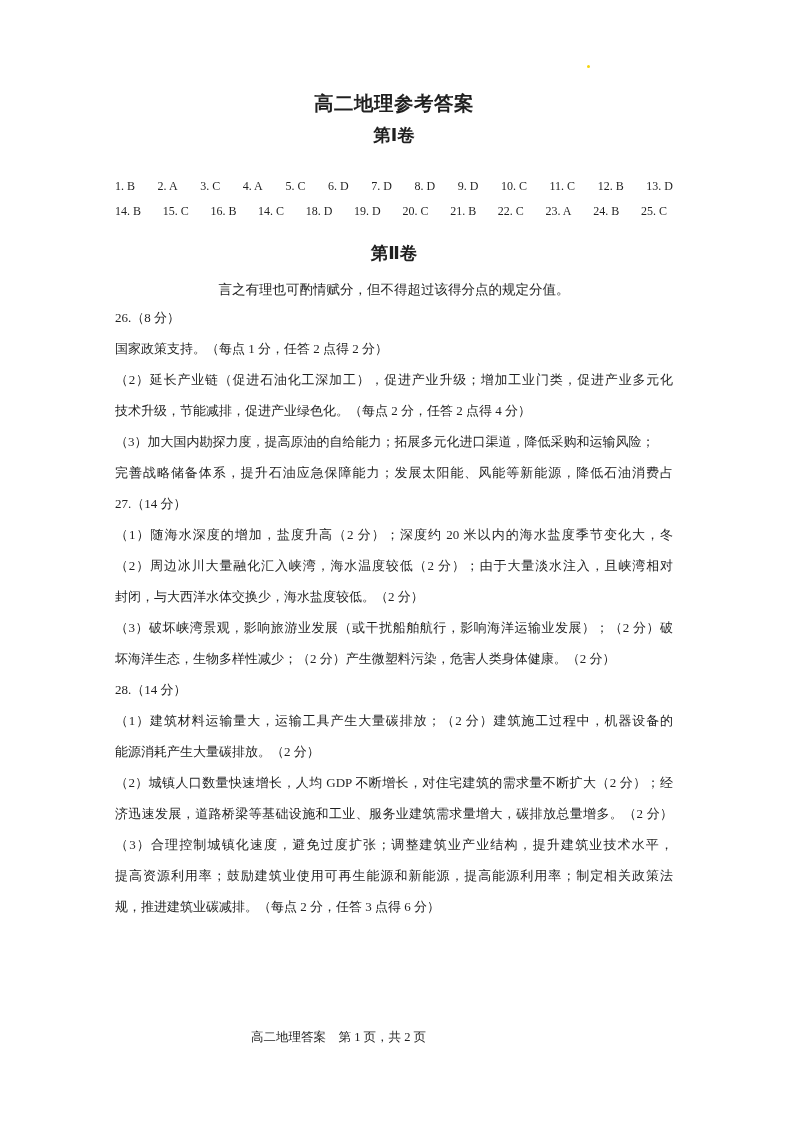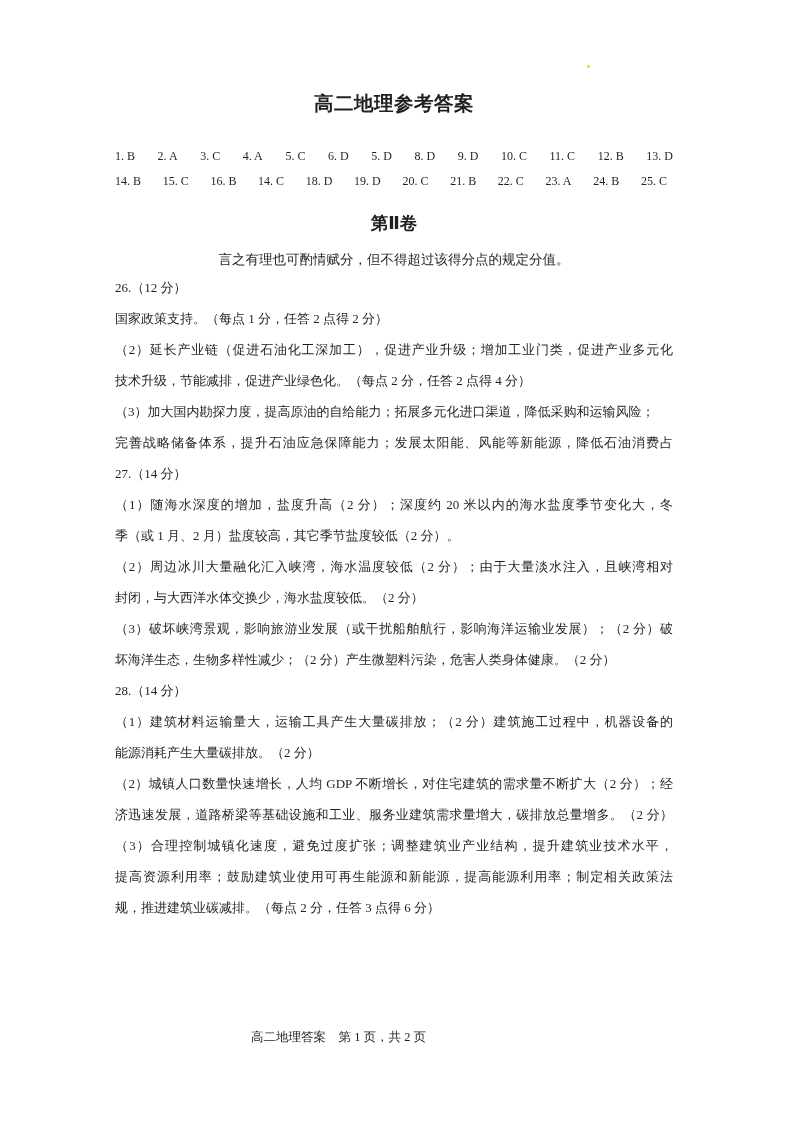--- a/index.html
+++ b/index.html
@@ -90,29 +90,30 @@
 <body>
 
 <div class="page">
 
   <div class="artifact-dot"></div>
 
   <div class="content">
 
     <h1 class="doc-title">高二地理参考答案</h1>
 
+    <h2 class="part-heading">第Ⅰ卷</h2>
 
     <div class="answer-row first">
       <span class="answer-item">1. B</span>
       <span class="answer-item">2. A</span>
       <span class="answer-item">3. C</span>
       <span class="answer-item">4. A</span>
       <span class="answer-item">5. C</span>
       <span class="answer-item">6. D</span>
-      <span class="answer-item">5. D</span>
+      <span class="answer-item">7. D</span>
       <span class="answer-item">8. D</span>
       <span class="answer-item">9. D</span>
       <span class="answer-item">10. C</span>
       <span class="answer-item">11. C</span>
       <span class="answer-item">12. B</span>
       <span class="answer-item">13. D</span>
     </div>
 
     <div class="answer-row second">
       <span class="answer-item">14. B</span>
@@ -129,32 +130,31 @@
       <span class="answer-item">25. C</span>
     </div>
 
     <h2 class="part-heading part2-heading">第Ⅱ卷</h2>
 
     <div class="note">言之有理也可酌情赋分，但不得超过该得分点的规定分值。</div>
 
     <div class="body-text">
 
       <div>
-        <div class="line">26.（12 分）</div>
+        <div class="line">26.（8 分）</div>
         <div class="line">国家政策支持。（每点 1 分，任答 2 点得 2 分）</div>
         <div class="line full">（2）延长产业链（促进石油化工深加工），促进产业升级；增加工业门类，促进产业多元化</div>
         <div class="line">技术升级，节能减排，促进产业绿色化。（每点 2 分，任答 2 点得 4 分）</div>
         <div class="line">（3）加大国内勘探力度，提高原油的自给能力；拓展多元化进口渠道，降低采购和运输风险；</div>
         <div class="line full">完善战略储备体系，提升石油应急保障能力；发展太阳能、风能等新能源，降低石油消费占</div>
       </div>
 
       <div>
         <div class="line">27.（14 分）</div>
         <div class="line full">（1）随海水深度的增加，盐度升高（2 分）；深度约 20 米以内的海水盐度季节变化大，冬</div>
-        <div class="line">季（或 1 月、2 月）盐度较高，其它季节盐度较低（2 分）。</div>
         <div class="line full">（2）周边冰川大量融化汇入峡湾，海水温度较低（2 分）；由于大量淡水注入，且峡湾相对</div>
         <div class="line">封闭，与大西洋水体交换少，海水盐度较低。（2 分）</div>
         <div class="line full">（3）破坏峡湾景观，影响旅游业发展（或干扰船舶航行，影响海洋运输业发展）；（2 分）破</div>
         <div class="line">坏海洋生态，生物多样性减少；（2 分）产生微塑料污染，危害人类身体健康。（2 分）</div>
       </div>
 
       <div>
         <div class="line">28.（14 分）</div>
         <div class="line full">（1）建筑材料运输量大，运输工具产生大量碳排放；（2 分）建筑施工过程中，机器设备的</div>
         <div class="line">能源消耗产生大量碳排放。（2 分）</div>

